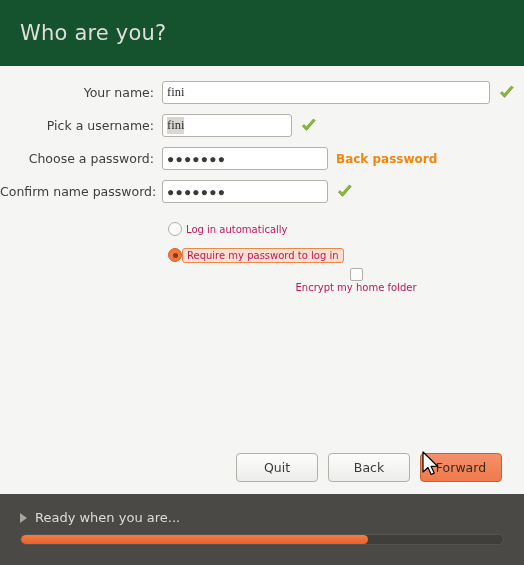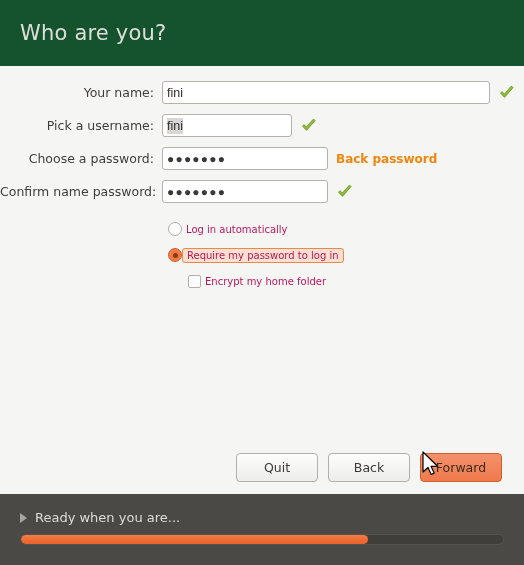--- a/index.html
+++ b/index.html
@@ -51,21 +51,21 @@
     white-space: nowrap;
   }
   .field-wrap { display: flex; align-items: center; }
 
   .text-input {
     height: 23px;
     border: 1px solid #b5b2ac;
     border-radius: 3px;
     background: #ffffff;
     padding: 5px 4px;
-    font-family: Liberation Sans, sans-serif;
+    font-family: Liberation Serif, serif;
     font-size: 12.5px;
     color: #2e2d2a;
     outline: none;
     display: flex;
     align-items: center;
     overflow: hidden;
   }
   .w-name { width: 328px; }
   .w-user { width: 130px; }
   .w-pass { width: 166px; }
@@ -98,21 +98,21 @@
     white-space: nowrap;
   }
 
   
   .options { padding-left: 168px; padding-top: 8px; }
   .opt-row {
     display: flex;
     align-items: center;
     height: 26px;
   }
-  .opt-row.indent { padding-left: 20px; }
+  .opt-row.indent { padding-left: 20px; flex-direction: column; }
 
   .radio {
     width: 14px; height: 14px;
     border-radius: 50%;
     border: 1px solid #b2afa9;
     background: #fcfcfc;
     flex: 0 0 auto;
     position: relative;
   }
   .radio.checked {

